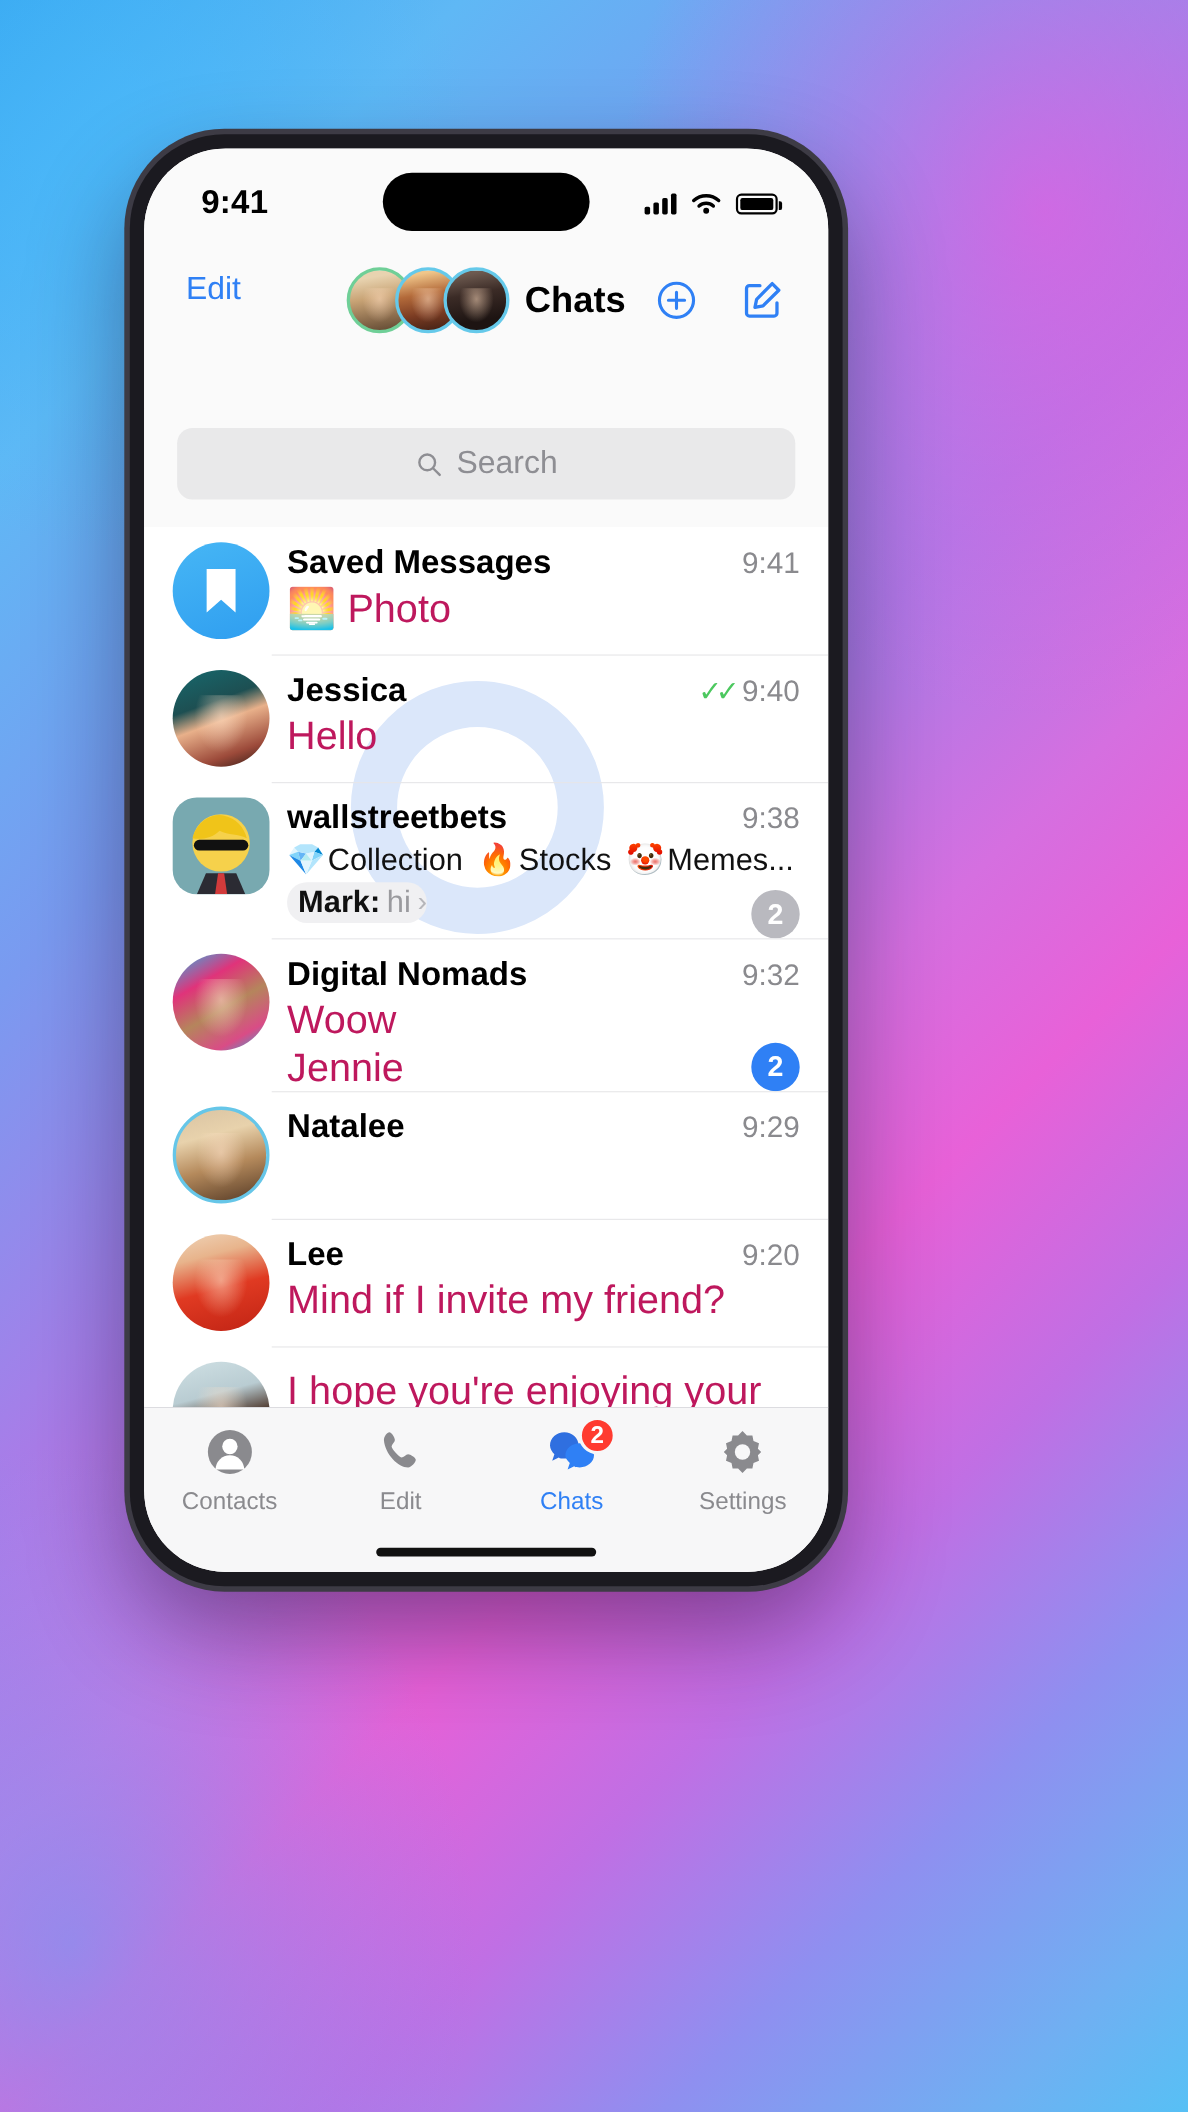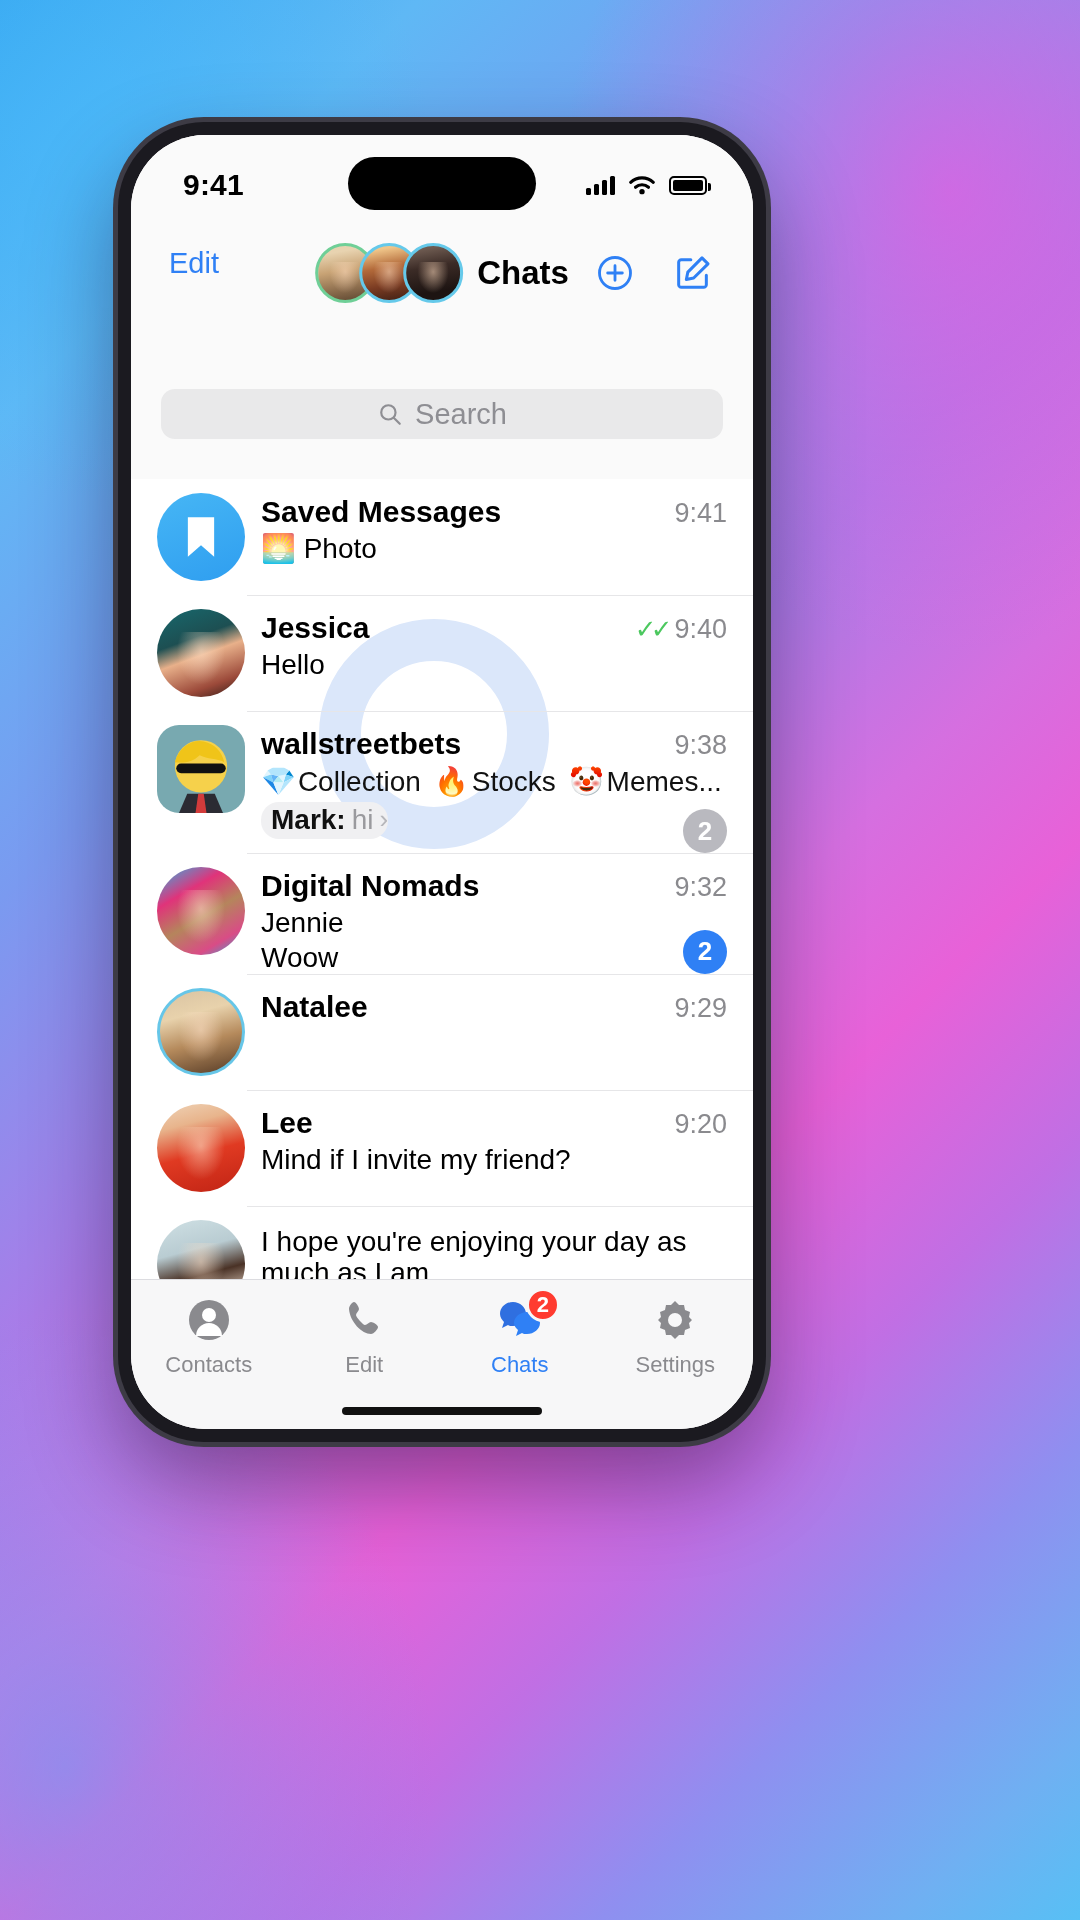--- a/index.html
+++ b/index.html
@@ -72,21 +72,21 @@
   .story-av.s3 { background: linear-gradient(170deg,#6d5a50 10%,#3b2b26 40%,#1d1412 80%); border-color:#65c9ea; margin-right:0;}
   .story-av::after { content:""; position:absolute; left:18%; top:30%; width:64%; height:60%;
     background: radial-gradient(ellipse at 50% 30%, rgba(255,220,190,.55), transparent 65%); }
   .nav-title { font-size: 33px; font-weight: 700; color: #000; margin-left: 14px; }
   .nav-right { margin-left: auto; display: flex; align-items: center; gap: 38px; padding-top: 6px;}
   .ic { width: 40px; height: 40px; display: block; }
 
   
   .searchwrap { flex: 0 0 108px; background:#fafafa; padding: 18px 30px 22px; }
   .searchbar {
-    height: 50px; border-radius: 14px; background: #e9e9ea;
+    height: 65px; border-radius: 14px; background: #e9e9ea;
     display: flex; align-items: center; justify-content: center; gap: 12px;
   }
   .searchbar .mag { width: 26px; height: 26px; }
   .search-ph { color: #8e8e93; font-size: 29px; }
 
   
   .list { flex: 1 1 auto; background: #fff; position: relative; overflow: hidden; }
   .watermark {
     position: absolute; left: 188px; top: 140px; width: 230px; height: 230px;
     border-radius: 50%; border: 42px solid #dbe7fa; z-index: 0; pointer-events:none;
@@ -103,21 +103,21 @@
     overflow: hidden; position: relative; background:#ccc;
   }
   .avatar.sq { border-radius: 22px; }
   .avatar.ring { border: 3px solid #66c6e8; }
   .rowmain { flex: 1 1 auto; min-width: 0; padding-top: 2px; }
   .rowtop { display: flex; align-items: baseline; }
   .title { font-size: 30px; font-weight: 700; color: #000; white-space: nowrap; }
   .meta { margin-left: auto; display: flex; align-items: center; gap: 8px; padding-left: 14px;}
   .time { font-size: 27px; color: #8a8a8e; }
   .ticks { color: #4cc85f; font-size: 26px; letter-spacing: -6px; }
-  .sub { font-size: 28px; color: #000000; line-height: 1.12; margin-top: 4px; }
+  .sub { font-size: 36px; color: #be185d; line-height: 1.12; margin-top: 4px; }
   .tags { font-size: 28px; color: #000; white-space: nowrap; margin-top: 4px; }
   .tags .em { margin-right: 2px; }
   .tags .tg { color:#111; margin-right: 14px; }
   .reply {
     display: inline-flex; align-items: flex-start; gap: 6px; background:#f0f0f2;
     border-radius: 18px; padding: 2px 0 3px 10px; margin-top: 4px;
   }
   .reply b { font-size: 28px; color:#111; font-weight:700;}
   .reply span { font-size: 28px; color:#9a9a9e;}
   .reply i { color:#b6b6ba; font-style:normal; font-size:26px;}
@@ -290,22 +290,22 @@
 
     <div class="row">
       <div class="avatar av-nomads av-face"></div>
       <div class="rowmain">
         <div class="rowtop">
           <div class="title">Digital Nomads</div>
           <div class="meta">
                 <div class="time">9:32</div>
               </div>
         </div>
+        <div class="sub">Woow</div>
         <div class="sub name-line">Jennie</div>
-        <div class="sub">Woow</div>
         <div class="badgerow" style="margin-top:-44px">
           <div class="badge blue">2</div>
         </div>
       </div>
     </div>
 
     <div class="row">
       <div class="avatar ring av-natalee av-face"></div>
       <div class="rowmain">
         <div class="rowtop">

